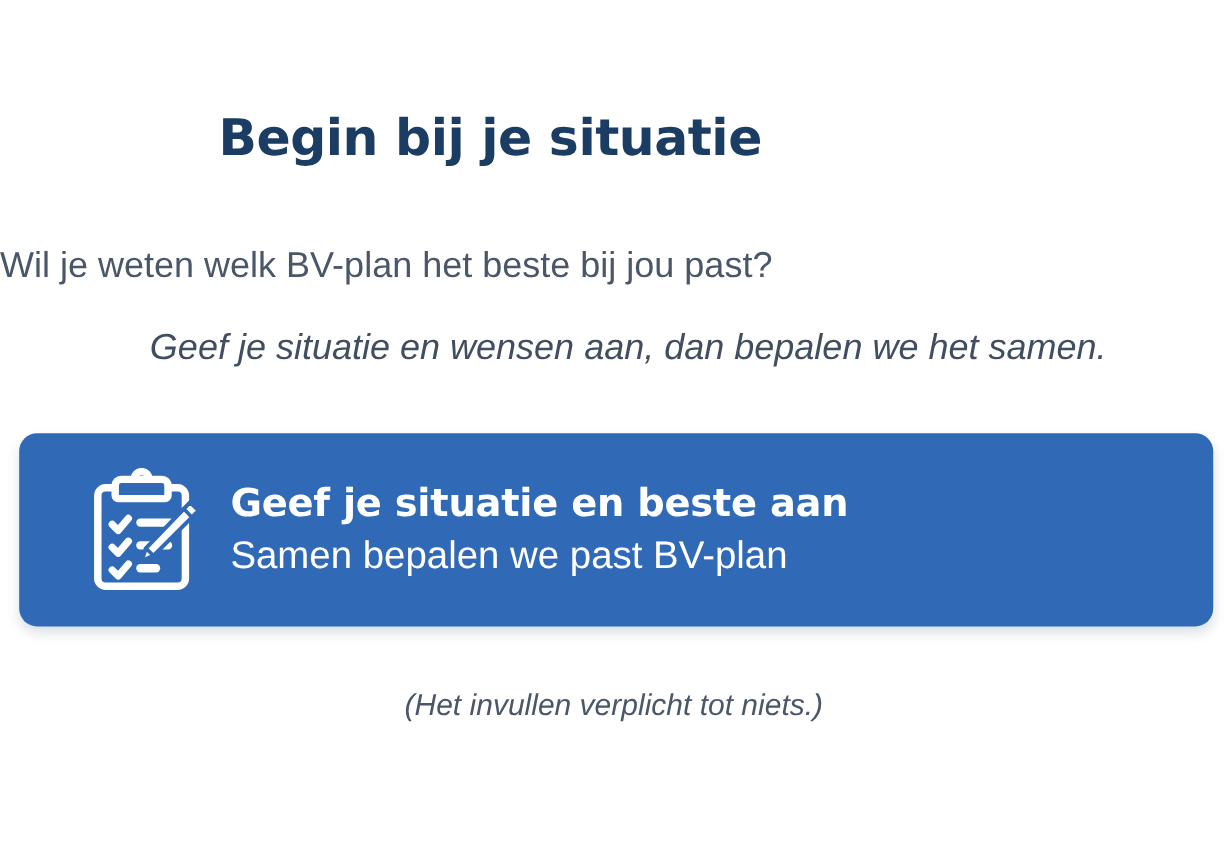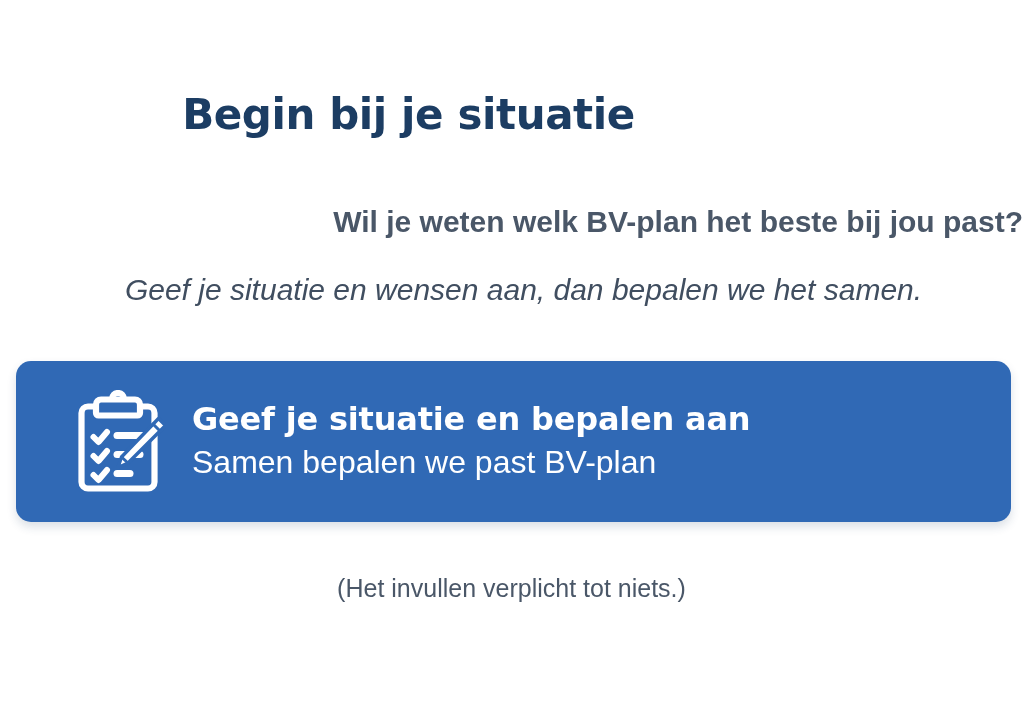--- a/index.html
+++ b/index.html
@@ -41,24 +41,24 @@
     padding: 0;
     white-space: nowrap;
   }
 
   
   .lead-question {
     position: absolute;
     left: 0;
     top: 203px;
     width: 1023px;
-    text-align: right;
+    text-align: left;
     font-family: "Liberation Sans", sans-serif;
     font-size: 30px;
-    font-weight: 700;
+    font-weight: 400;
     color: #4a5768;
     line-height: 1.25;
     margin: 0;
     white-space: nowrap;
   }
 
   .lead-italic {
     position: absolute;
     left: 0;
     top: 271px;
@@ -131,20 +131,21 @@
   }
 
   
   .footnote {
     position: absolute;
     left: 0;
     top: 573px;
     width: 1023px;
     text-align: center;
     font-family: "Liberation Sans", sans-serif;
+    font-style: italic;
     font-size: 25px;
     font-weight: 400;
     color: #4a5768;
     line-height: 1.25;
     margin: 0;
     white-space: nowrap;
   }
 </style>
 </head>
 <body>
@@ -180,20 +181,20 @@
 
         <g>
           <path d="M88.5 28.5 L95.5 35.5 L58 73 L48 77.5 L51.5 67 Z" fill="#ffffff" stroke="#3069b5" stroke-width="3.4" stroke-linejoin="round"></path>
           <path d="M83 34 L90 41" stroke="#3069b5" stroke-width="3" stroke-linecap="round"></path>
           <path d="M51.5 67 L58 73" stroke="#3069b5" stroke-width="3" stroke-linecap="round"></path>
         </g>
       </svg>
     </span>
 
     <span class="cta-text-block">
-      <span class="cta-heading">Geef je situatie en bepalen aan</span>
+      <span class="cta-heading">Geef je situatie en beste aan</span>
       <span class="cta-subheading">Samen bepalen we past BV-plan</span>
     </span>
   </button>
 
   <p class="footnote">(Het invullen verplicht tot niets.)</p>
 
 </div>
 
 </body></html>

